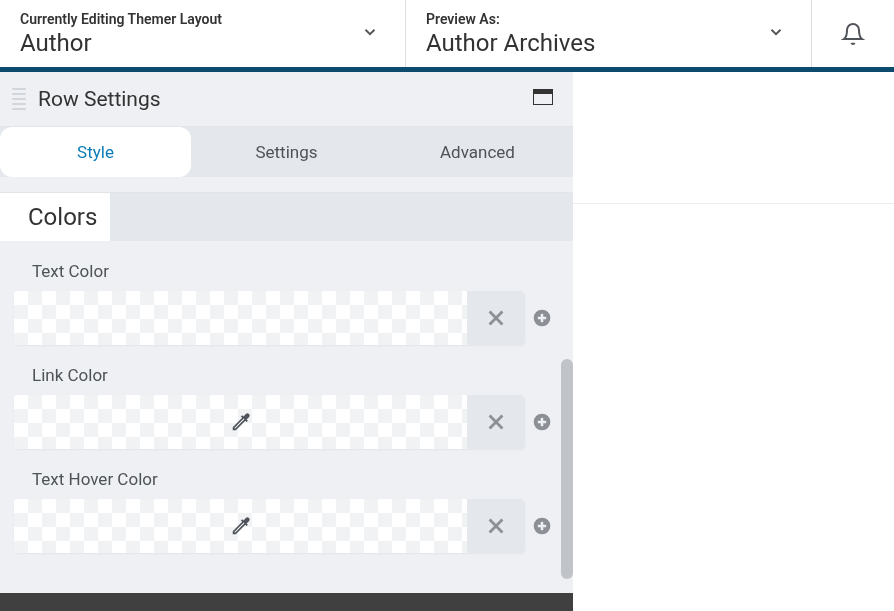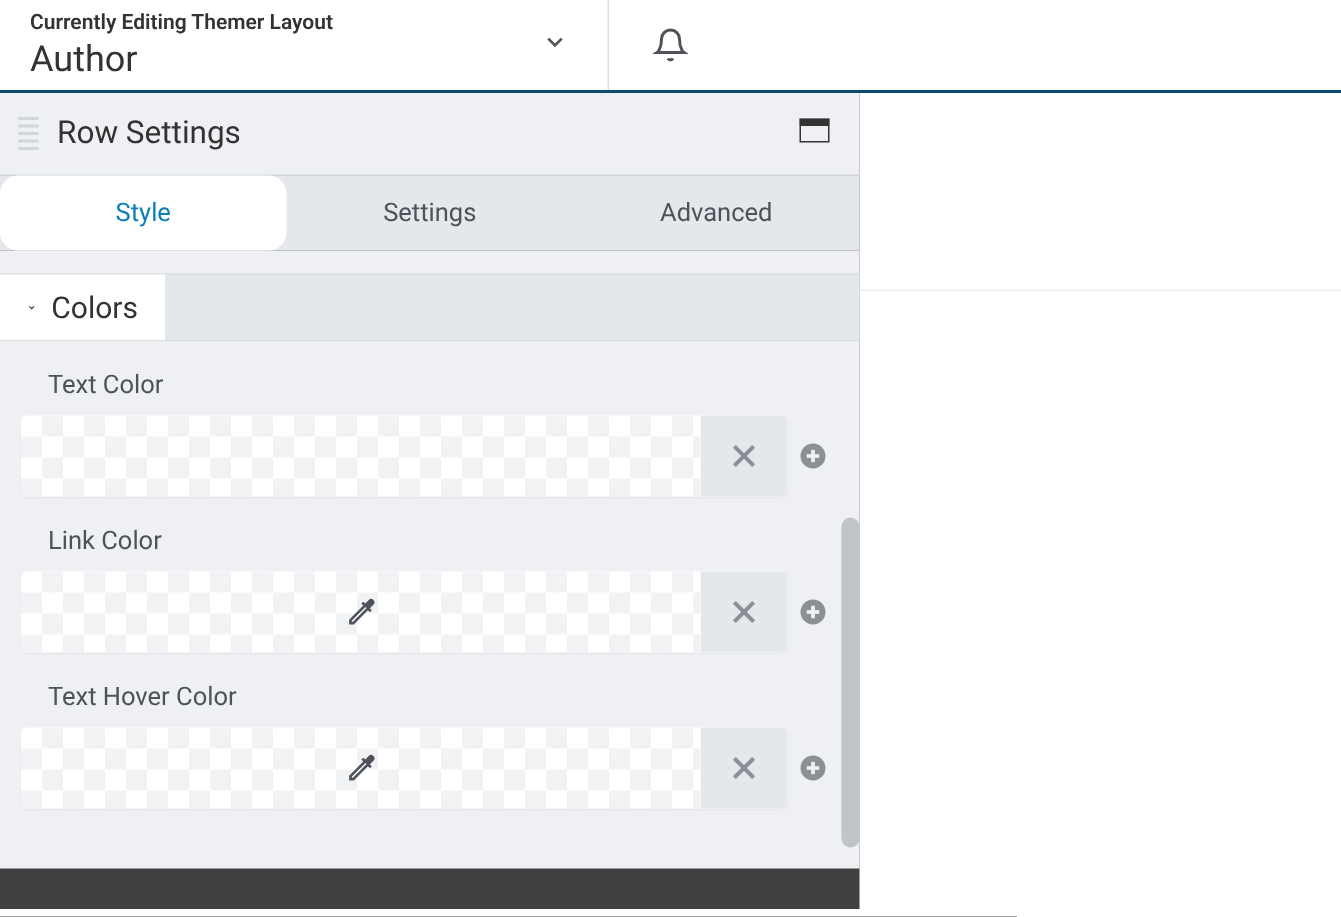--- a/index.html
+++ b/index.html
@@ -6,22 +6,22 @@
     body {
       font-family: -apple-system, BlinkMacSystemFont, "Segoe UI", Roboto, sans-serif;
       background: #fff;
       color: #333;
       width: 894px;
       height: 611px;
       overflow: hidden;
     }
     .top-bar {
       display: flex;
-      border-bottom: 2px solid #0c4a6e;
-      height: 62px;
+      border-bottom: 5px solid #0c4a6e;
+      height: 72px;
     }
     .top-cell {
       display: flex;
       flex-direction: column;
       justify-content: center;
       padding: 8px 20px;
       position: relative;
     }
     .themer-cell {
       width: 406px;
@@ -110,21 +110,21 @@
     .section-bar {
       background:#eef0f3;
       height: 16px;
       border-bottom:1px solid #e1e4e8;
     }
     .section-header {
       display:flex;
       align-items:center;
       padding: 10px 18px;
       background:#fff;
-      font-size:20px;
+      font-size:24px;
       color:#333;
       cursor:pointer;
       width: 110px;
     }
     .section-header svg {
       margin-right: 10px;
     }
     .section-row-wrap{
       display:flex;
       background:#eef0f3;
@@ -219,20 +219,29 @@
 <div class="top-bar">
   <div class="top-cell themer-cell">
     <div class="top-cell-label">Currently Editing Themer Layout</div>
     <div class="top-cell-value">Author</div>
     <span class="chevron">
       <svg width="18" height="18" viewBox="0 0 24 24" fill="none" stroke="#555" stroke-width="2.5">
           <polyline points="6 9 12 15 18 9"></polyline>
         </svg>
     </span>
   </div>
+  <div class="top-cell preview-cell">
+    <div class="top-cell-label">Preview As:</div>
+    <div class="top-cell-value">Author Archives</div>
+    <span class="chevron">
+      <svg width="18" height="18" viewBox="0 0 24 24" fill="none" stroke="#555" stroke-width="2.5">
+          <polyline points="6 9 12 15 18 9"></polyline>
+        </svg>
+    </span>
+  </div>
   <div class="bell-cell">
     <svg width="24" height="24" viewBox="0 0 24 24" fill="none" stroke="#505358" stroke-width="2">
         <path d="M18 8a6 6 0 10-12 0c0 7-3 9-3 9h18s-3-2-3-9"></path>
         <path d="M13.7 21a2 2 0 01-3.4 0"></path>
       </svg>
   </div>
 </div>
 
 <div class="content-row">
 <div class="panel">

